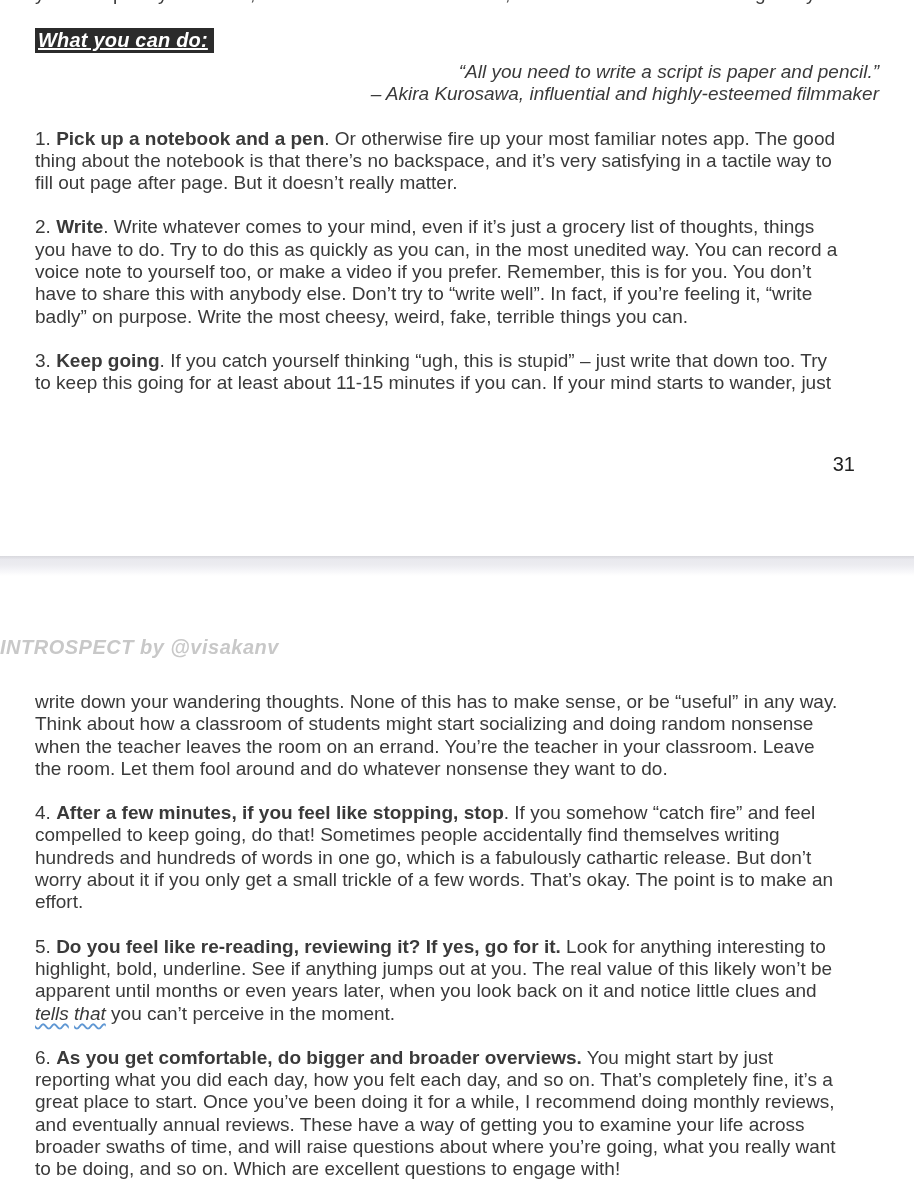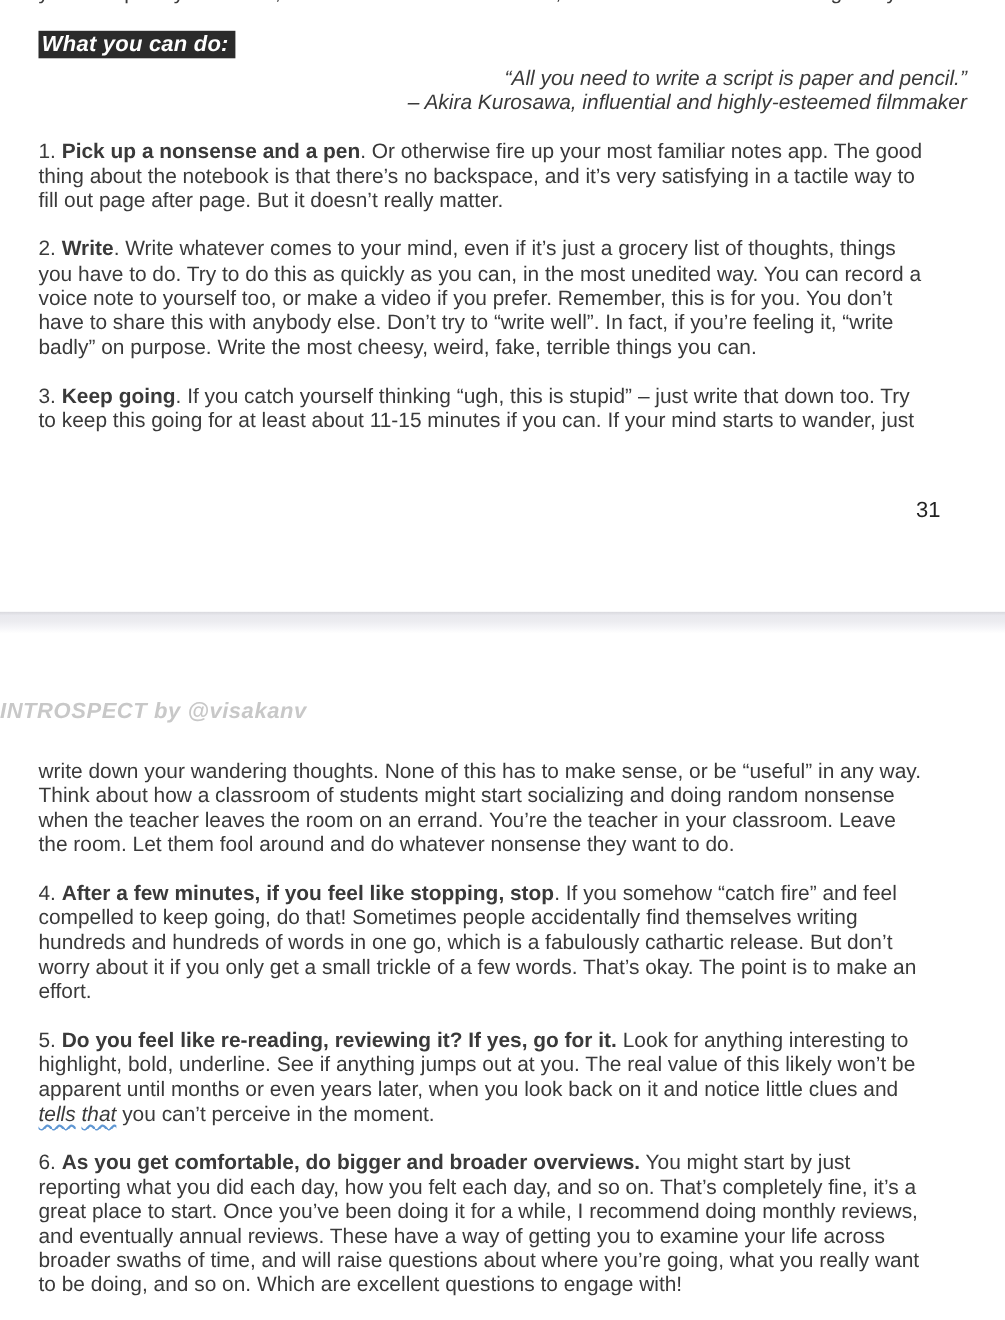--- a/index.html
+++ b/index.html
@@ -38,20 +38,21 @@
   .heading {
     display: inline-block;
     background: var(--highlight-bg);
     color: #ffffff;
     font-size: 20px;
     font-weight: bold;
     font-style: italic;
     line-height: 25px;
     padding: 0 6px 0 3px;
     letter-spacing: 0.2px;
+    text-decoration: underline;
   }
   .quote {
     margin-top: 8px;
     padding: 0 35px;
     text-align: right;
     font-style: italic;
     font-size: 19px;
     line-height: 22.3px;
     color: var(--body-text);
   }
@@ -119,21 +120,21 @@
 
     <div class="heading-row">
       <span class="heading">What you can do:</span>
     </div>
 
     <div class="quote">
       <div>“All you need to write a script is paper and pencil.”</div>
       <div>– Akira Kurosawa, influential and highly-esteemed filmmaker</div>
     </div>
 
-    <p class="para"><span>1. </span><span class="bold">Pick up a nonsense and a pen</span><span>. Or otherwise fire up your most familiar notes app. The good
+    <p class="para"><span>1. </span><span class="bold">Pick up a notebook and a pen</span><span>. Or otherwise fire up your most familiar notes app. The good
 thing about the notebook is that there’s no backspace, and it’s very satisfying in a tactile way to
 fill out page after page. But it doesn’t really matter.</span></p>
     <p class="para"><span>2. </span><span class="bold">Write</span><span>. Write whatever comes to your mind, even if it’s just a grocery list of thoughts, things
 you have to do. Try to do this as quickly as you can, in the most unedited way. You can record a
 voice note to yourself too, or make a video if you prefer. Remember, this is for you. You don’t
 have to share this with anybody else. Don’t try to “write well”. In fact, if you’re feeling it, “write
 badly” on purpose. Write the most cheesy, weird, fake, terrible things you can.</span></p>
     <p class="para"><span>3. </span><span class="bold">Keep going</span><span>. If you catch yourself thinking “ugh, this is stupid” – just write that down too. Try
 to keep this going for at least about 11-15 minutes if you can. If your mind starts to wander, just</span></p>
 

